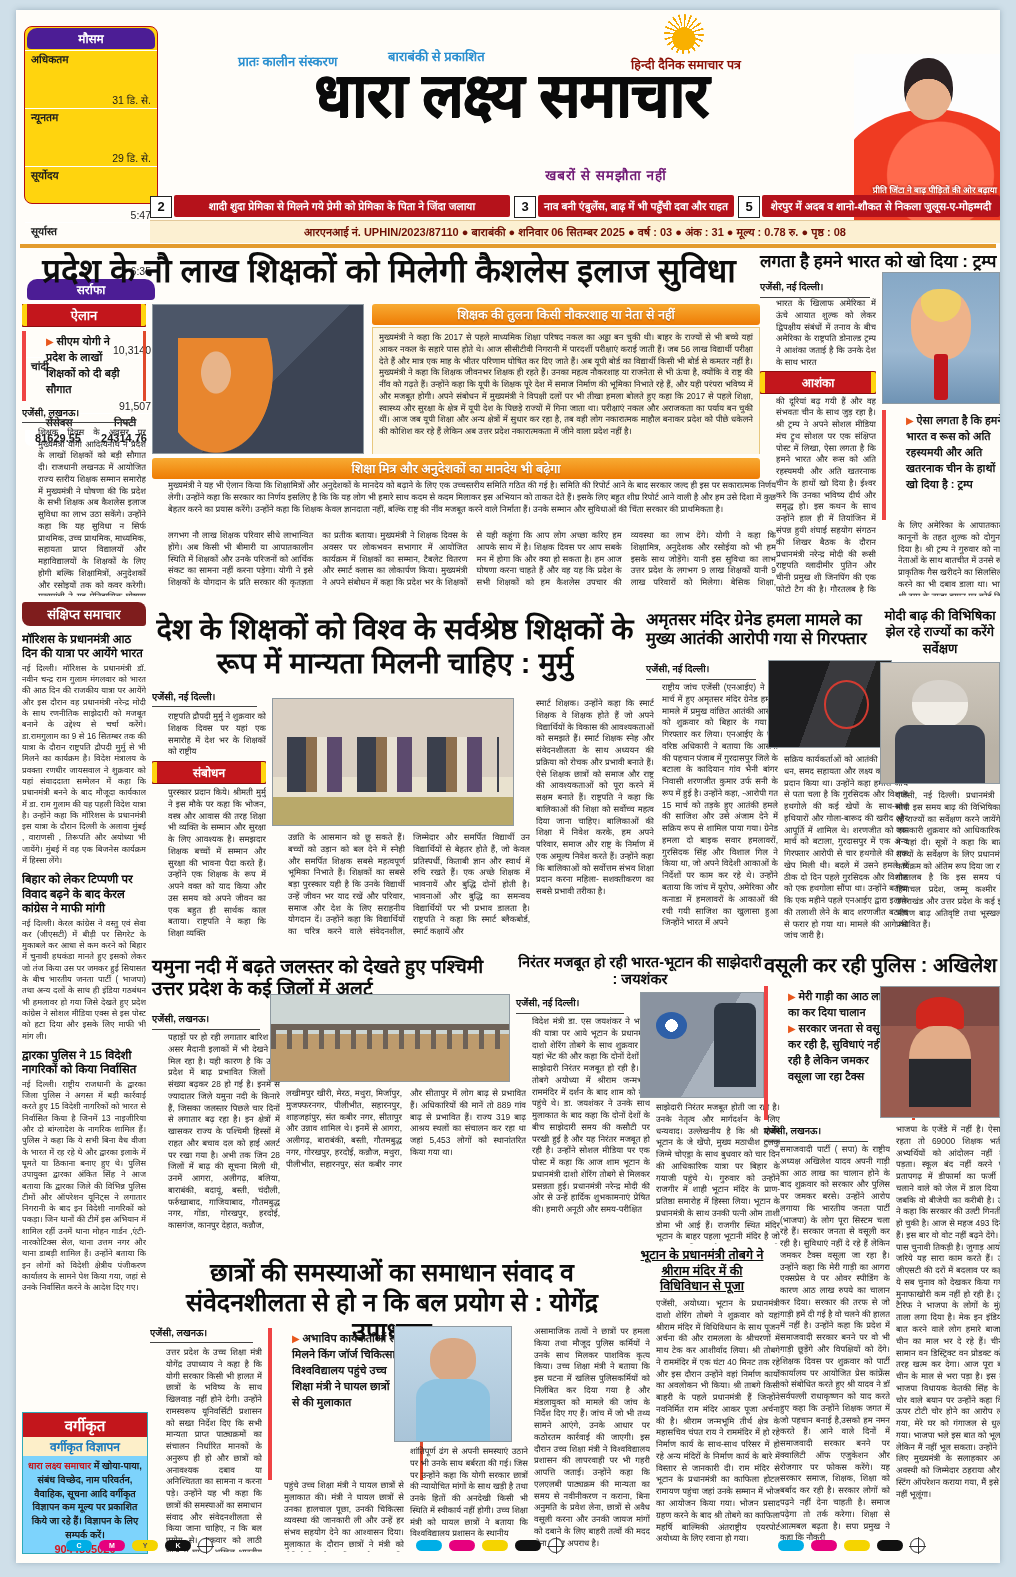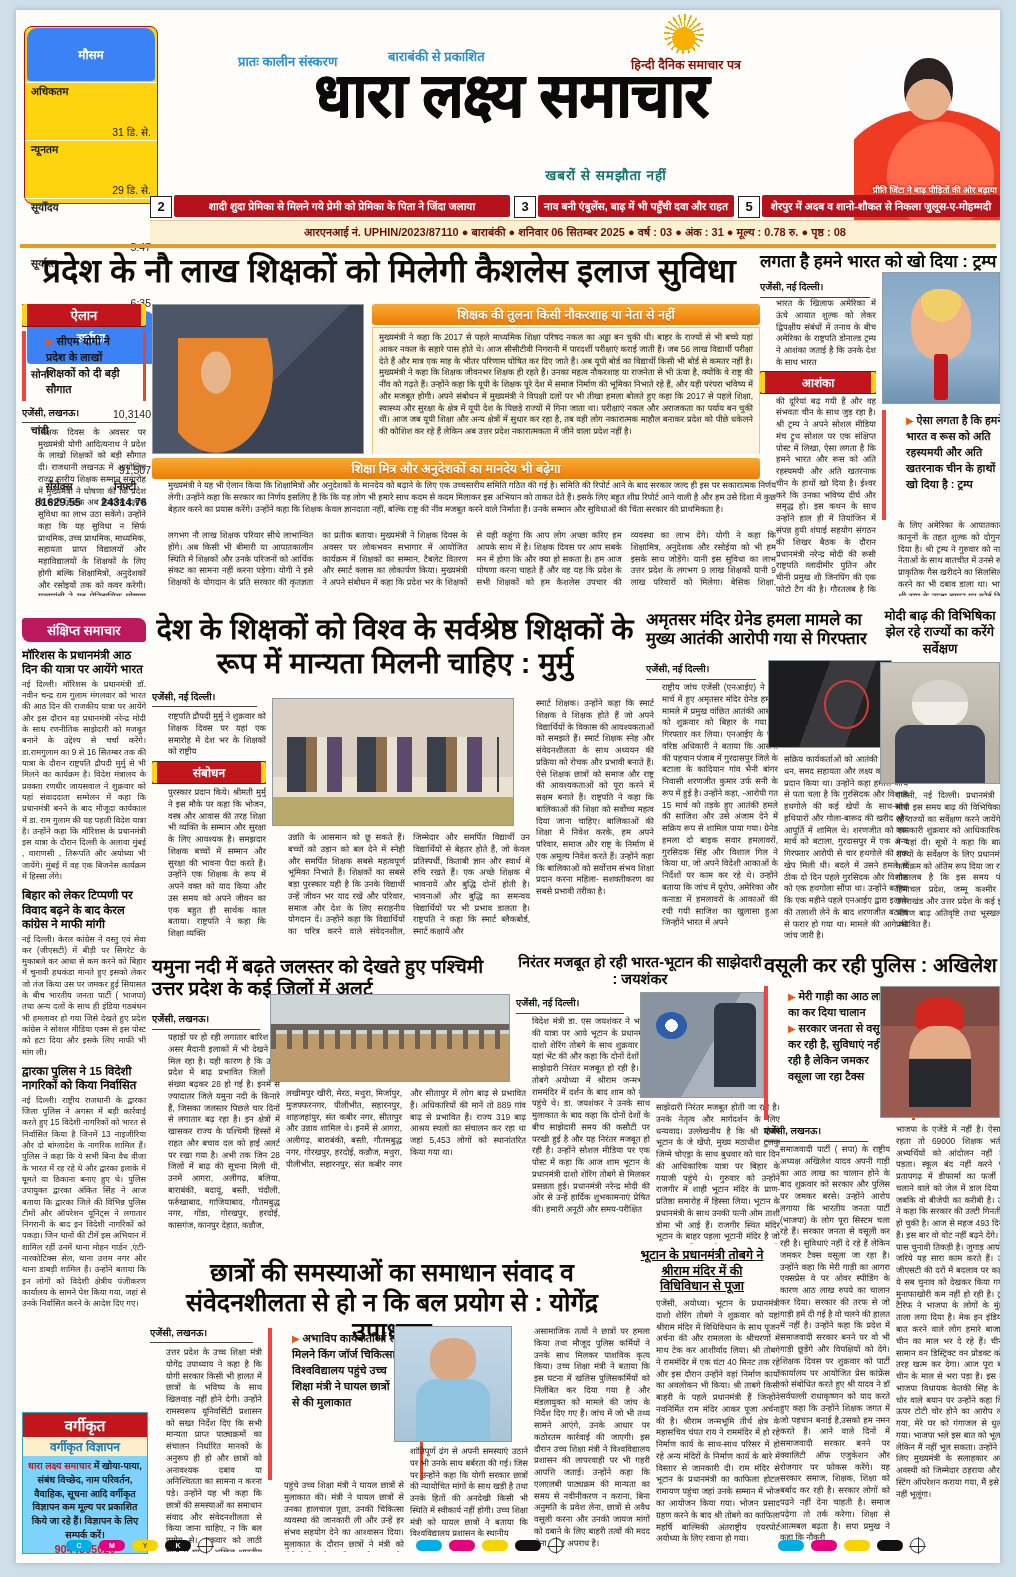--- a/index.html
+++ b/index.html
@@ -15,36 +15,36 @@
     position:absolute;left:16px;top:10px;width:984px;height:1553px;
     background:#fffdf9;
     box-shadow:0 0 6px rgba(60,90,110,.35);
     overflow:hidden;
   }
   .abs{position:absolute;}
   .ov{overflow:hidden;}
   
   .wbox{background:#ffd40e;border:1px solid #b50d12;border-radius:8px;font-size:10.5px;}
   .wbox .rhead{
-    background:#3b82f6;color:#fff;font-weight:bold;text-align:center;
-    border-radius:10px 10px 4px 4px;padding:18px 0;font-size:12px;margin:1px 2px;
+    background:#4c1d95;color:#fff;font-weight:bold;text-align:center;
+    border-radius:10px 10px 4px 4px;padding:2px 0;font-size:12px;margin:1px 2px;
   }
   .wrow{display:flex;justify-content:space-between;padding:1px 6px;font-weight:bold;border-top:1px solid #fff;}
   .wrow .wv{font-weight:normal;margin-top:41px;}
   .widx{display:flex;justify-content:space-around;font-weight:bold;border-top:1px solid #fff;padding:1px 0;}
   .widxv{display:flex;justify-content:space-around;font-weight:bold;background:#fff;border-radius:0 0 6px 6px;padding:2px 0;font-size:11px;}
   .edition{color:#2a8fd0;font-weight:bold;font-size:13px;}
   .daily{color:#8c1208;font-weight:bold;font-size:12.5px;text-align:center;}
   .paper-title{
     font-size:61px;font-weight:800;color:#0a0a0a;text-align:center;
     letter-spacing:-1px;line-height:1.5;
     text-shadow:1px 0 0 #0a0a0a,0 1px 0 #0a0a0a;
     white-space:nowrap;
   }
-  .tagline{font-size:13.5px;font-weight:bold;color:#0f766e;text-align:center;letter-spacing:1px;}
+  .tagline{font-size:13.5px;font-weight:bold;color:#701a75;text-align:center;letter-spacing:1px;}
   .sun{
     width:40px;height:40px;border-radius:50%;
     background:
       radial-gradient(circle at 50% 62%, #f9b000 0 36%, rgba(249,176,0,0) 37%),
       repeating-conic-gradient(#f5a800 0deg 6deg, rgba(255,255,255,0) 6deg 18deg);
   }
   
   .tick-num{
     background:#fff;border:1.5px solid #222;color:#111;font-weight:bold;
     font-size:13px;text-align:center;line-height:20px;
@@ -81,22 +81,22 @@
     border-left:4px solid #ef4444;border-right:3px solid #e0492b;
     padding:3px 20px;font-size:11.5px;font-weight:bold;line-height:1.45;color:#171717;
   }
   .quote .arr{color:#e8571d;font-size:10px;}
   .cols2{column-count:2;column-gap:8px;}
   .cols4{column-count:4;column-gap:9px;}
   .photo{border:1px solid #8f9aa1;box-sizing:border-box;}
   .minihl{font-weight:800;text-align:center;color:#0d0d0d;line-height:1.25;}
   
   .purplebox{
-    background:#be185d;color:#fff;font-weight:bold;text-align:center;
-    font-size:13px;padding:3px 0;border-radius:3px 8px 3px 8px;margin-top:16px;
+    background:#7f1d1d;color:#fff;font-weight:bold;text-align:center;
+    font-size:13px;padding:3px 0;border-radius:3px 8px 3px 8px;
   }
   .brief-t{font-size:11.5px;font-weight:800;line-height:1.25;margin:6px 0 2px 0;color:#0d0d0d;}
   .brief-b{font-size:8.2px;line-height:1.38;text-align:justify;}
   .classified{border:1.5px solid #2fa9b8;background:#7dd3fc;text-align:center;}
   .cl-head{background:#c3161c;color:#fff;font-weight:800;font-size:15px;padding:2px 0;}
   .cl-sub{color:#1678be;font-weight:800;font-size:12px;padding:1px 0;background:#fdeFC9;}
   .cl-body{font-size:9.5px;font-weight:bold;line-height:1.45;padding:3px 5px 1px 5px;}
   .cl-body .brand{color:#c3161c;}
   .cl-phone{color:#d41920;font-weight:800;font-size:11px;padding-bottom:4px;}
   

